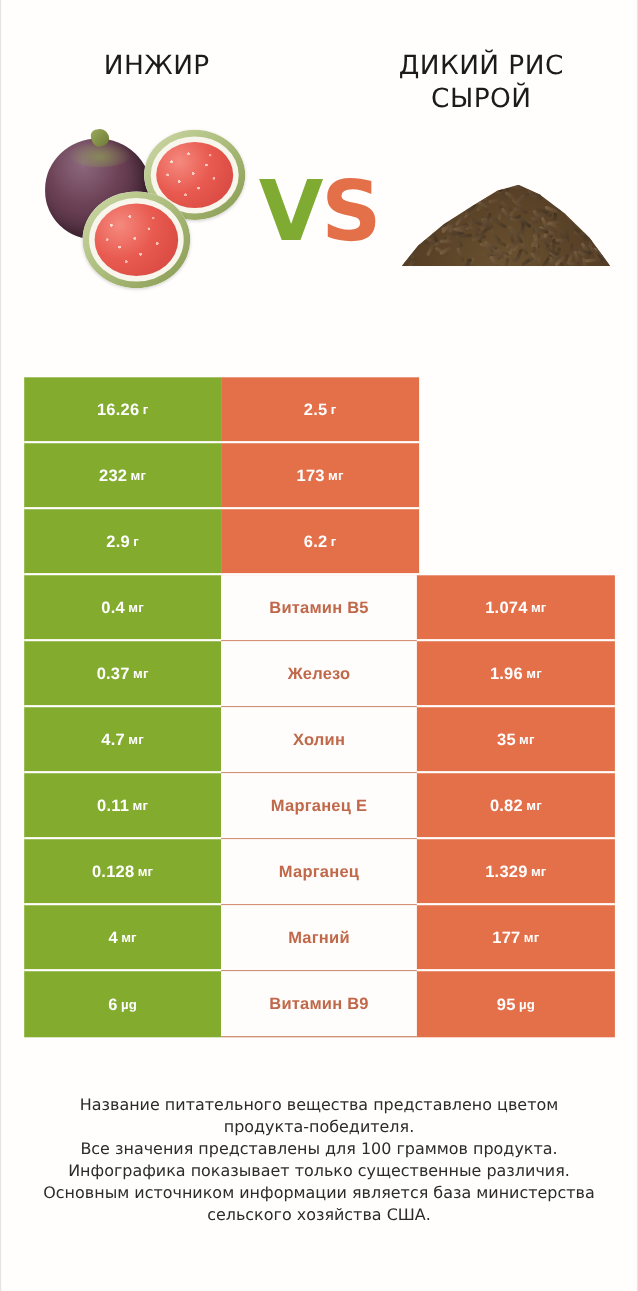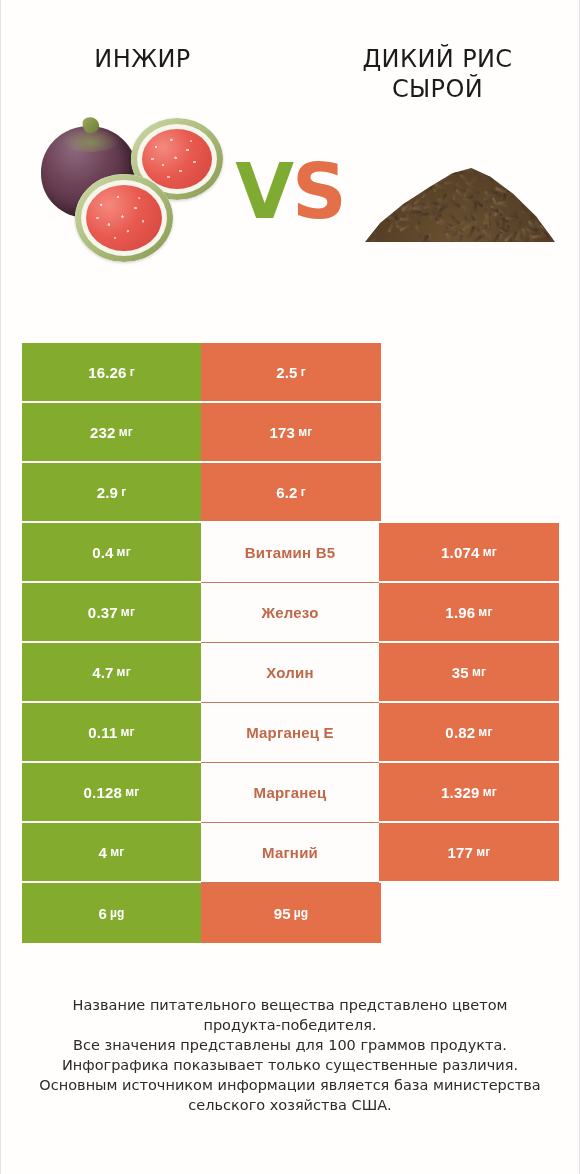--- a/index.html
+++ b/index.html
@@ -643,20 +643,23 @@
         <div class="cell right">
           <span>177</span>
           <span class="unit">мг</span>
         </div>
       </div>
       <div class="row">
         <div class="cell left">
           <span>6</span>
           <span class="unit">µg</span>
         </div>
+        <div class="cell mid">
+          <span>Витамин B9</span>
+        </div>
         <div class="cell right">
           <span>95</span>
           <span class="unit">µg</span>
         </div>
       </div>
     </div>
 
   <div class="footer">Название питательного вещества представлено цветом
 продукта-победителя.
 Все значения представлены для 100 граммов продукта.

